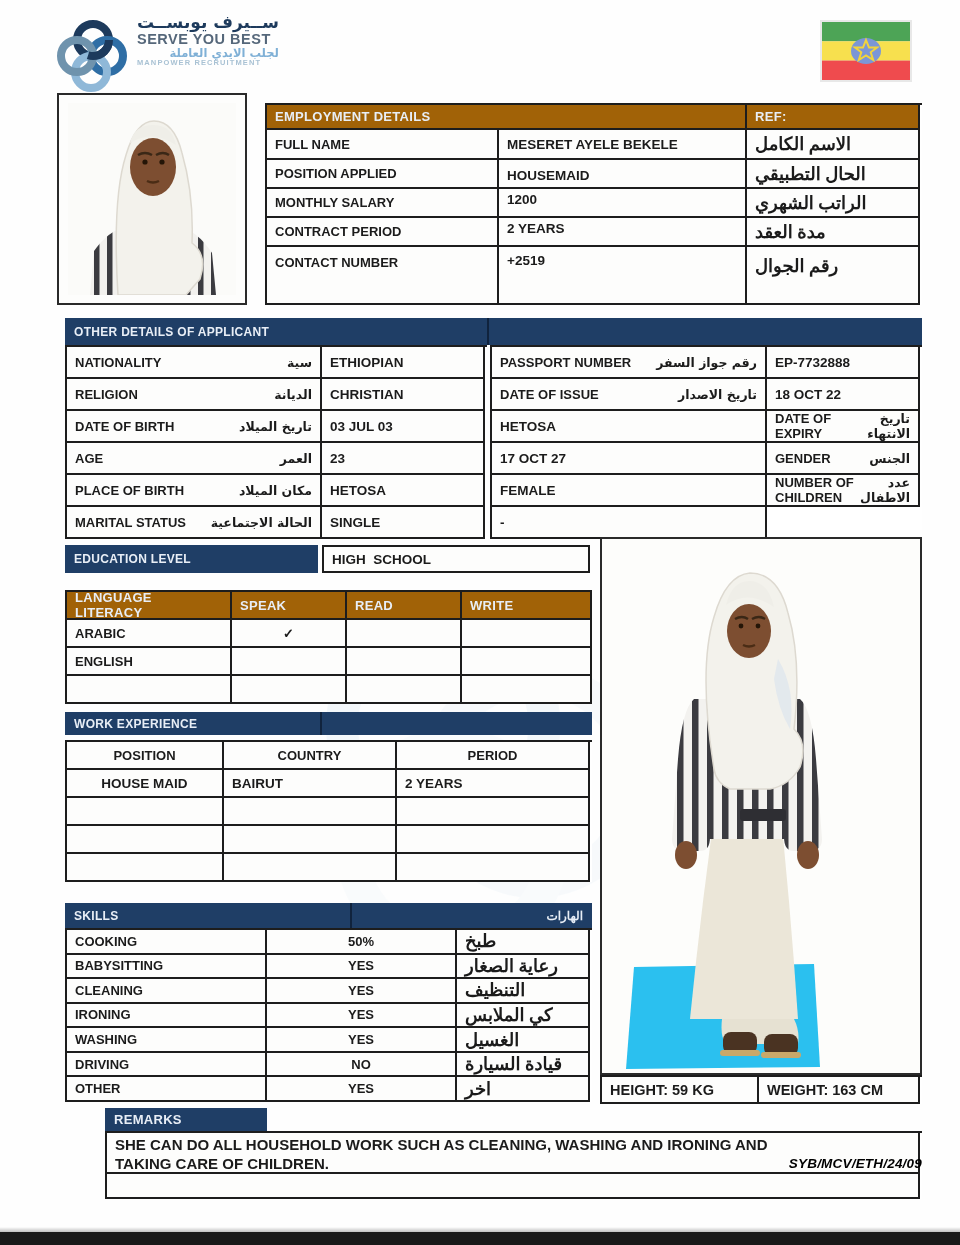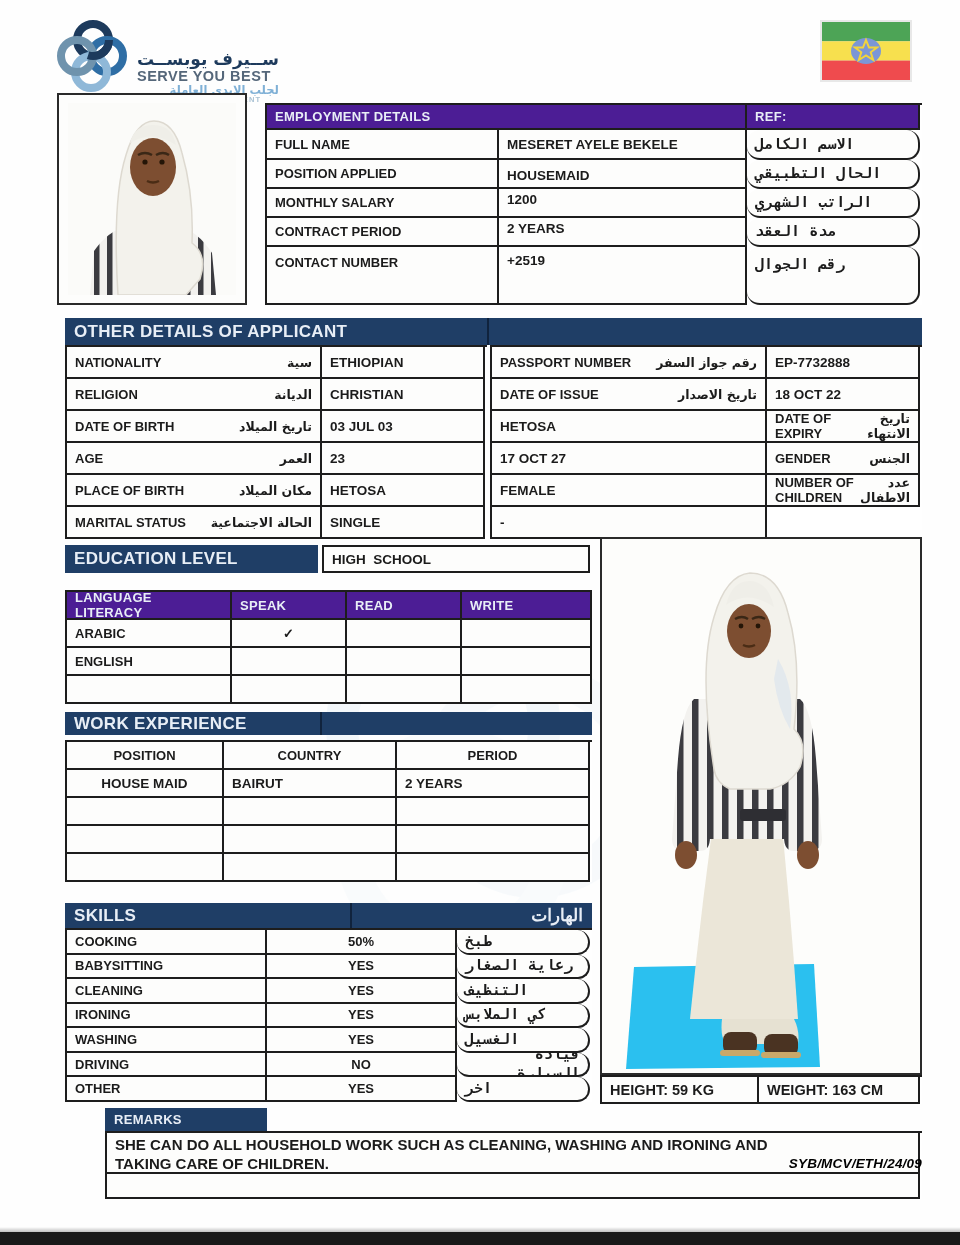--- a/index.html
+++ b/index.html
@@ -8,38 +8,38 @@
   .page { position:relative; width:960px; height:1245px; background:#fefefe; overflow:hidden; }
 
   
   .wm { position:absolute; opacity:0.10; pointer-events:none; }
 
   
   .abs { position:absolute; }
 
   
   .bar { background:#1f3e66; color:#e8eef6; font-weight:bold; display:flex; align-items:center;
-         padding:0 9px; font-size:17px; letter-spacing:0.3px; position:absolute; }
+         padding:0 9px; font-size:12px; letter-spacing:0.3px; position:absolute; }
   .bar .divline { position:absolute; top:0; bottom:0; width:2px; background:#10233d; }
 
   
   .grid { position:absolute; display:grid; border-top:2px solid #1d1d1d; border-left:2px solid #1d1d1d; background:#fff; }
   .c { border-right:2px solid #1d1d1d; border-bottom:2px solid #1d1d1d; display:flex; align-items:center;
        padding:0 8px; font-weight:bold; font-size:13px; color:#1b1b1b; overflow:hidden; background:#fdfdfc; }
-  .c.hd { background:#4c1d95; color:#e8eef6; font-size:13px; letter-spacing:0.3px; }
+  .c.hd { background:#a16207; color:#e8eef6; font-size:13px; letter-spacing:0.3px; }
   .c.val { font-size:13.5px; }
-  .c.ar { justify-content:flex-end; font-family:Liberation Mono, monospace; font-size:15px; direction:rtl;border-radius:13px; }
+  .c.ar { justify-content:flex-end; font-family:Liberation Serif, serif; font-size:18px; direction:rtl; }
   .c.mid { justify-content:center; }
   .c.split { justify-content:space-between; }
   .c .arspan { font-family:"DejaVu Sans", sans-serif; font-size:12.5px; direction:rtl; }
   .c.pre { white-space:pre-wrap; }
 
   
   .logo-wrap { position:absolute; left:55px; top:14px; width:230px; height:90px; display:flex; gap:8px; }
-  .logo-text { display:flex; flex-direction:column; justify-content:flex-end; line-height:1.05; }
+  .logo-text { display:flex; flex-direction:column; justify-content:flex-start; line-height:1.05; }
   .logo-ar { color:#1d3a5c; font-family:"DejaVu Sans", sans-serif; font-size:17px; font-weight:bold; direction:rtl; }
   .logo-en { color:#55677a; font-size:14.5px; font-weight:bold; letter-spacing:0.5px; }
   .logo-ar2 { color:#7fb0d6; font-family:"DejaVu Sans", sans-serif; font-size:11.5px; font-weight:bold; direction:rtl; }
   .logo-en2 { color:#a9c2d4; font-size:7.5px; font-weight:bold; letter-spacing:1.1px; }
 
   
   .photoframe { position:absolute; border:2px solid #2a2a2a; background:#fdfdfc; display:flex; align-items:center; justify-content:center; }
 
   .refcode { position:absolute; left:740px; top:1156px; width:182px; text-align:right; color:#000000;
              font-size:13.5px; font-weight:bold; font-style:italic; letter-spacing:0.2px; z-index:3; }

